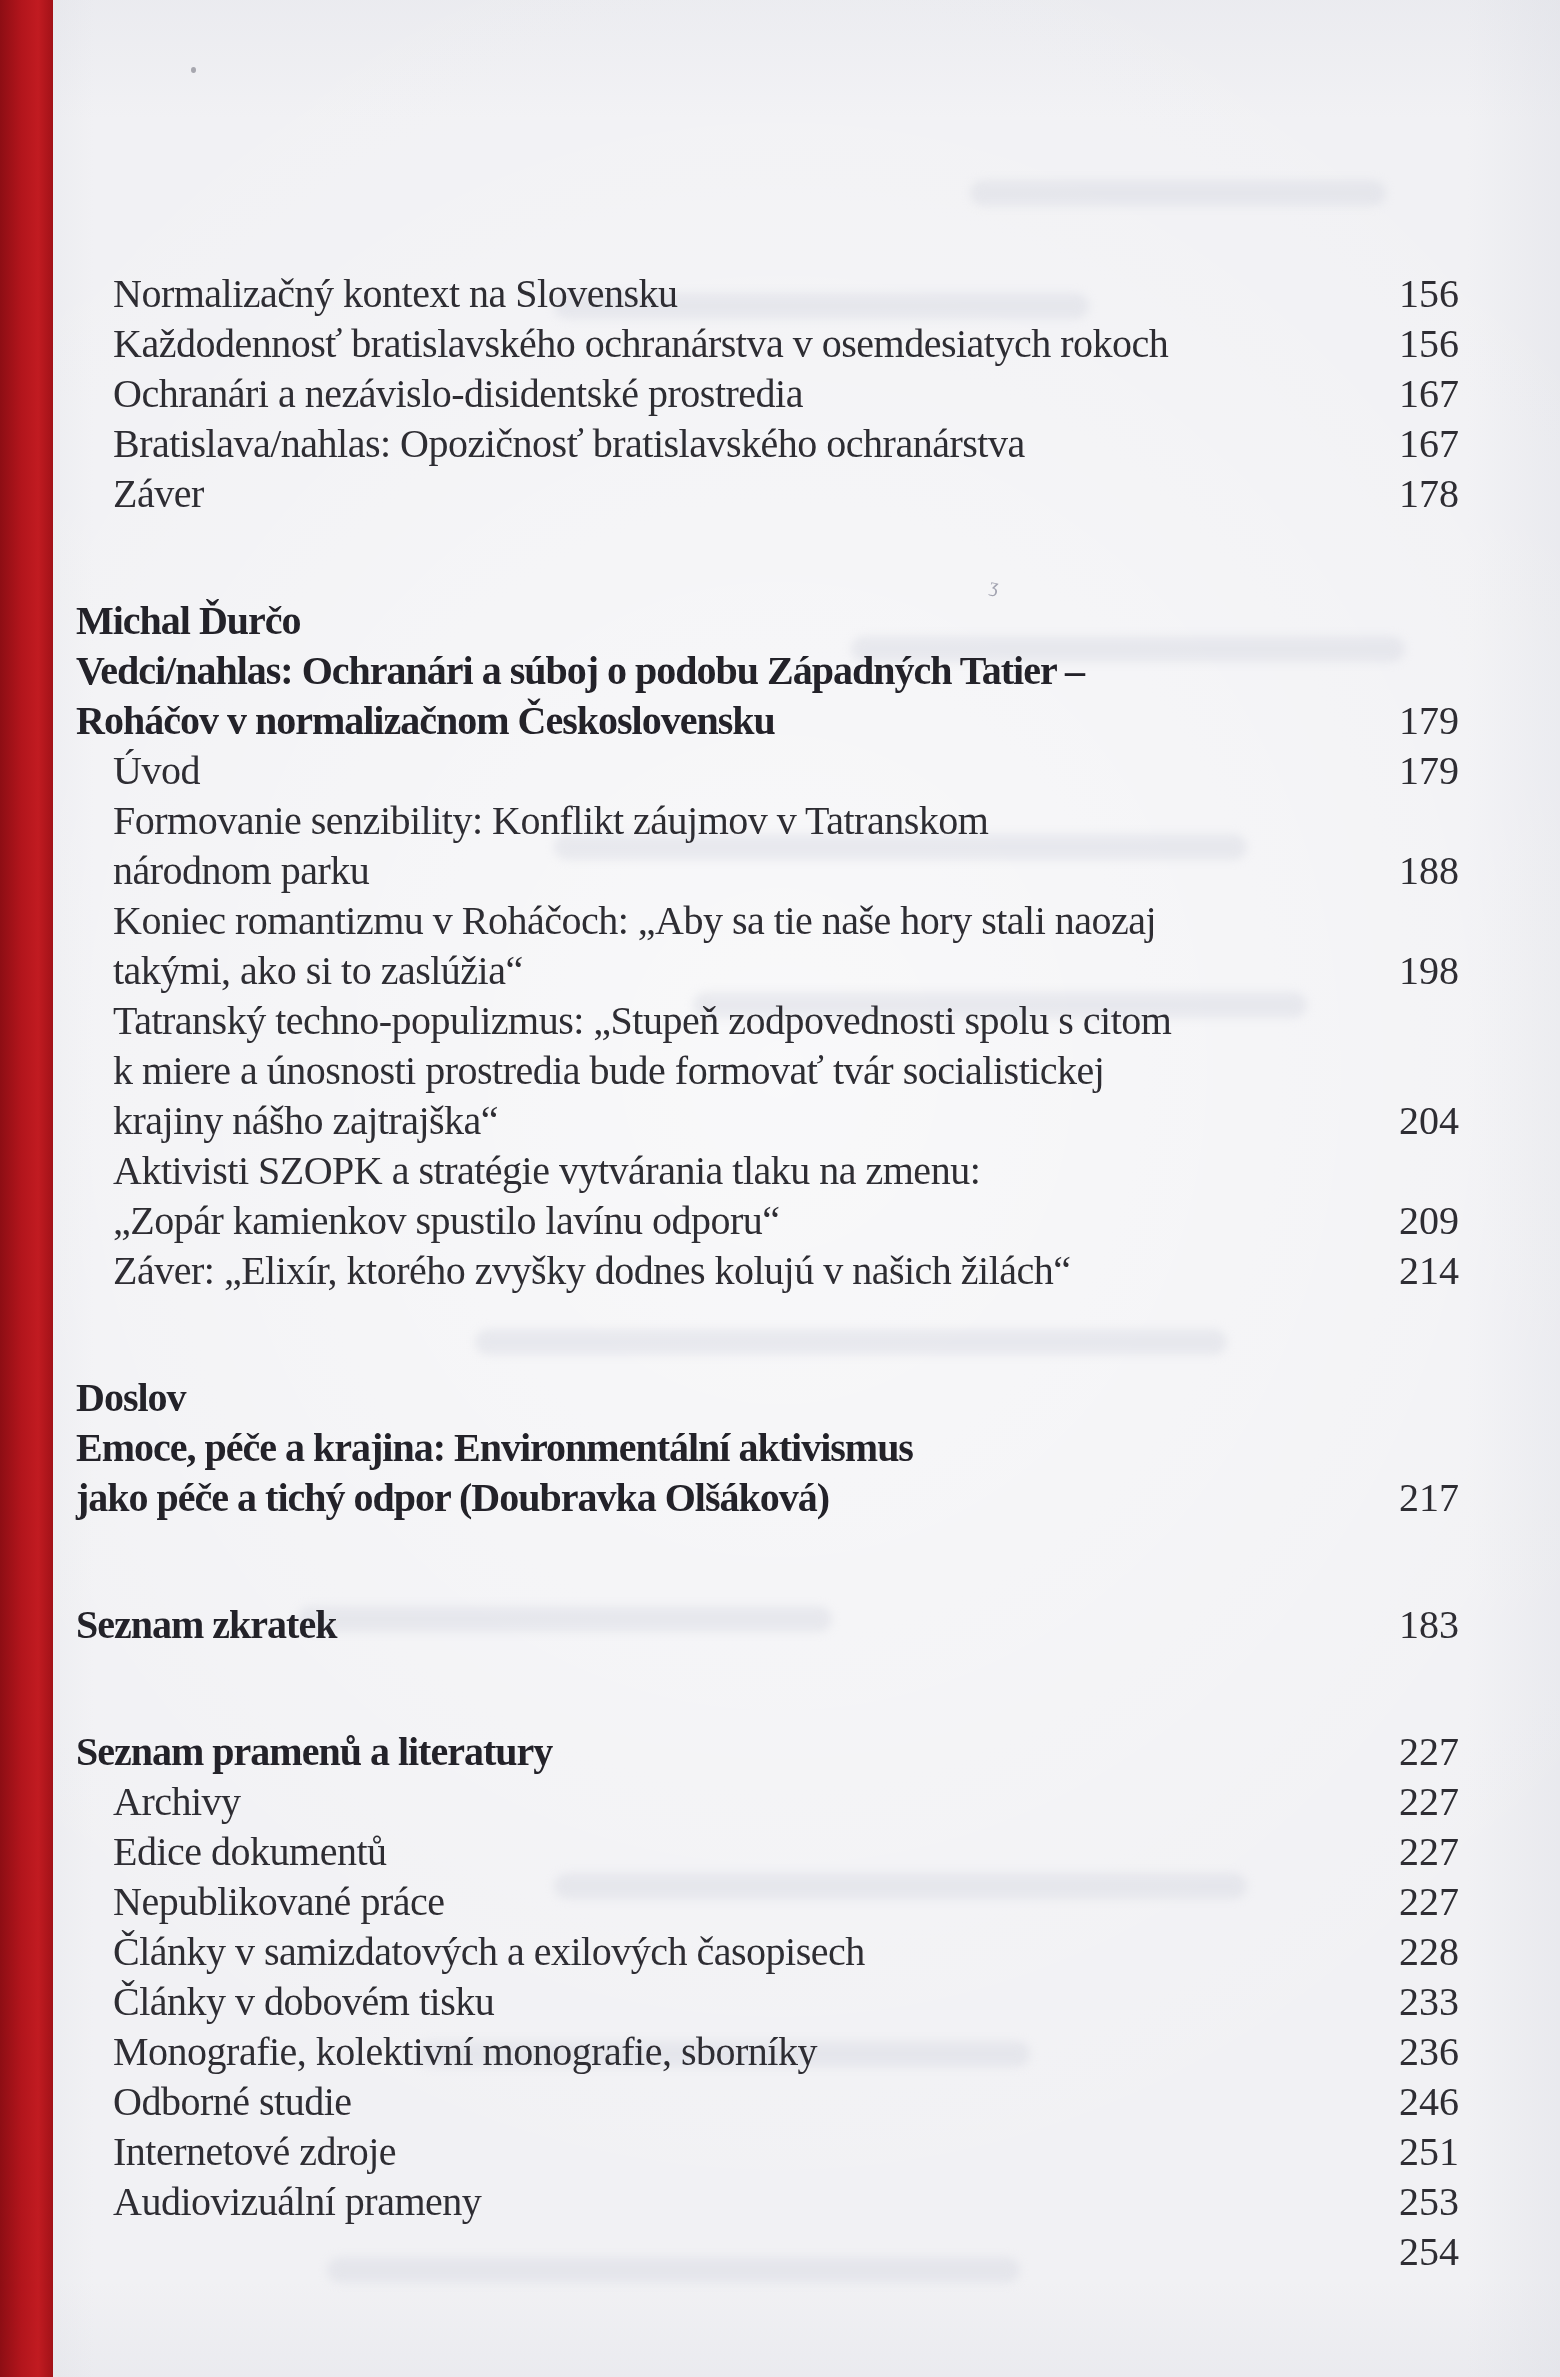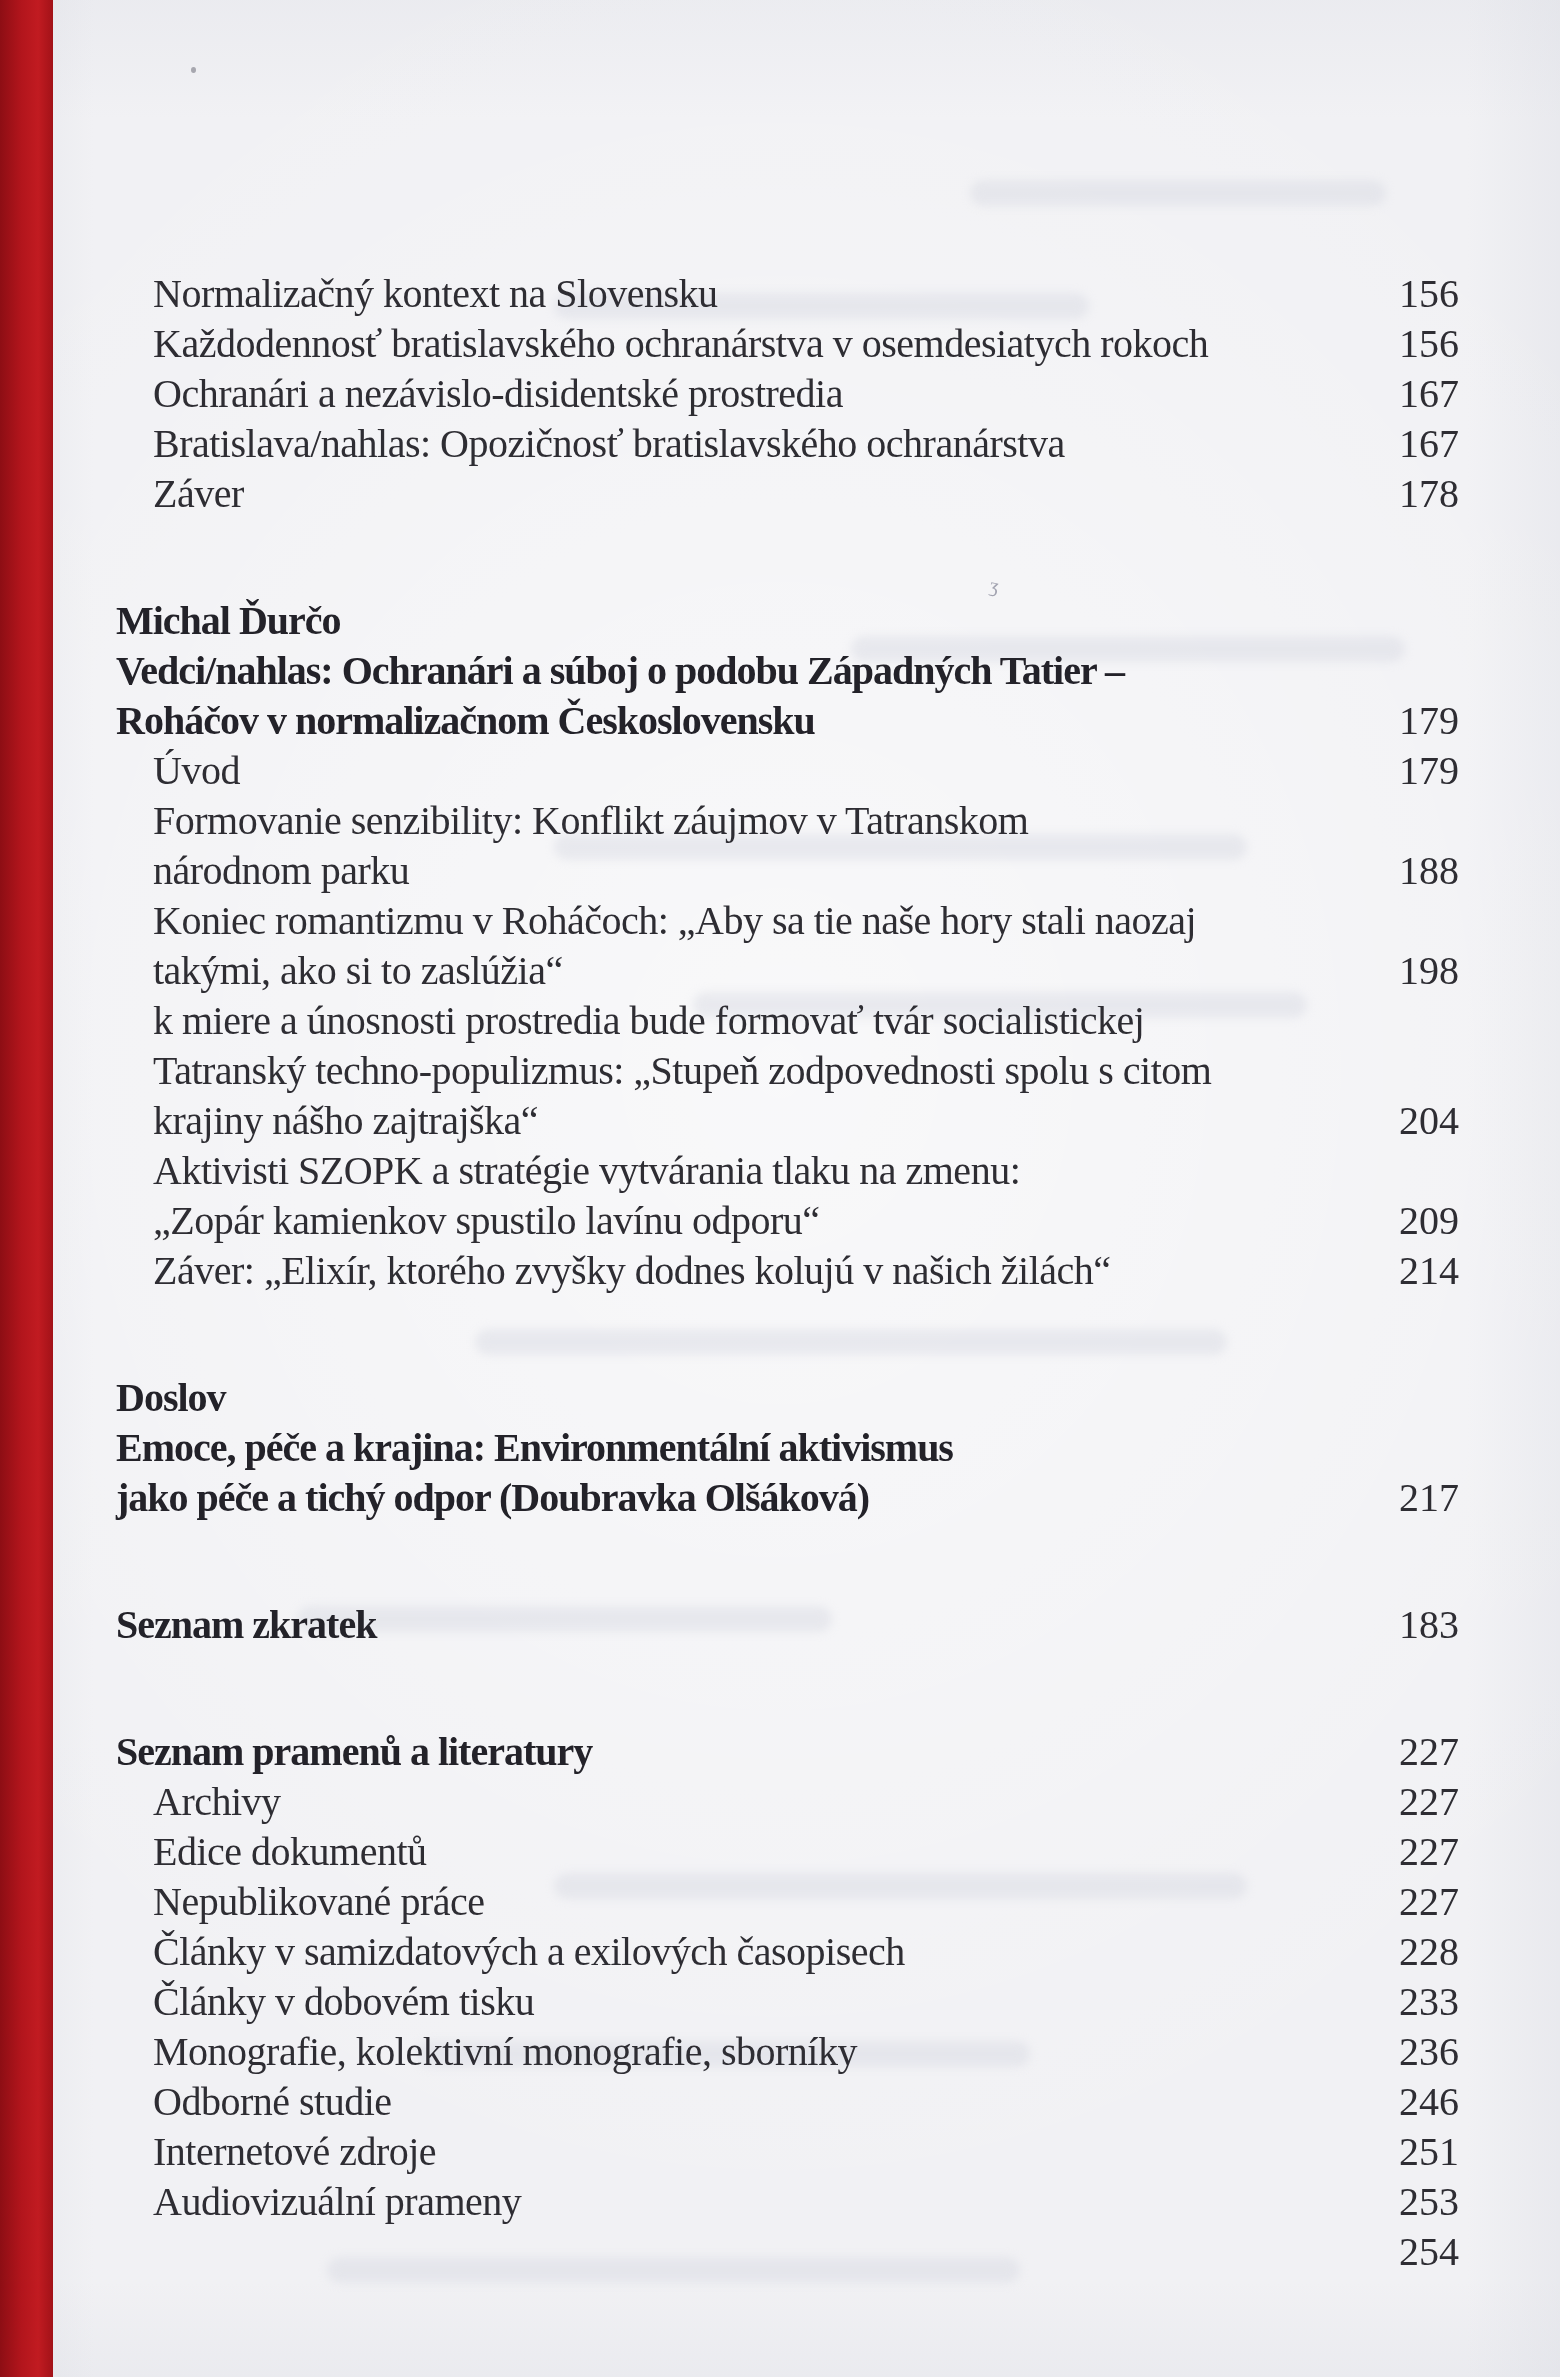--- a/index.html
+++ b/index.html
@@ -28,21 +28,21 @@
   
   .cover-edge {
     position: absolute;
     left: 0; top: 0; bottom: 0;
     width: 53px;
     background: linear-gradient(to right, #8d0e14 0%, var(--cover, #b2151c) 40%, #c11b21 72%, #a21218 100%);
   }
   .toc {
     position: absolute;
     left: 0; top: 0; right: 0;
-    padding: 269px 101px 0 116px;
+    padding: 269px 101px 0 76px;
     font-size: 40px;
     line-height: 50px;
     letter-spacing: -0.5px;
   }
   .row {
     display: flex;
     align-items: baseline;
     white-space: pre;
   }
   .row.indent { padding-left: 37px; }
@@ -154,25 +154,25 @@
   </div>
     <div class="row indent">
     <span class="title">Koniec romantizmu v Roháčoch: „Aby sa tie naše hory stali naozaj</span>
     
   </div>
     <div class="row indent">
     <span class="title">takými, ako si to zaslúžia“</span>
     <span class="page-num">198</span>
   </div>
     <div class="row indent">
+    <span class="title">Tatranský techno-populizmus: „Stupeň zodpovednosti spolu s citom</span>
+    
+  </div>
+    <div class="row indent">
     <span class="title">k miere a únosnosti prostredia bude formovať tvár socialistickej</span>
-    
-  </div>
-    <div class="row indent">
-    <span class="title">Tatranský techno-populizmus: „Stupeň zodpovednosti spolu s citom</span>
     
   </div>
     <div class="row indent">
     <span class="title">krajiny nášho zajtrajška“</span>
     <span class="page-num">204</span>
   </div>
     <div class="row indent">
     <span class="title">Aktivisti SZOPK a stratégie vytvárania tlaku na zmenu:</span>
     
   </div>

